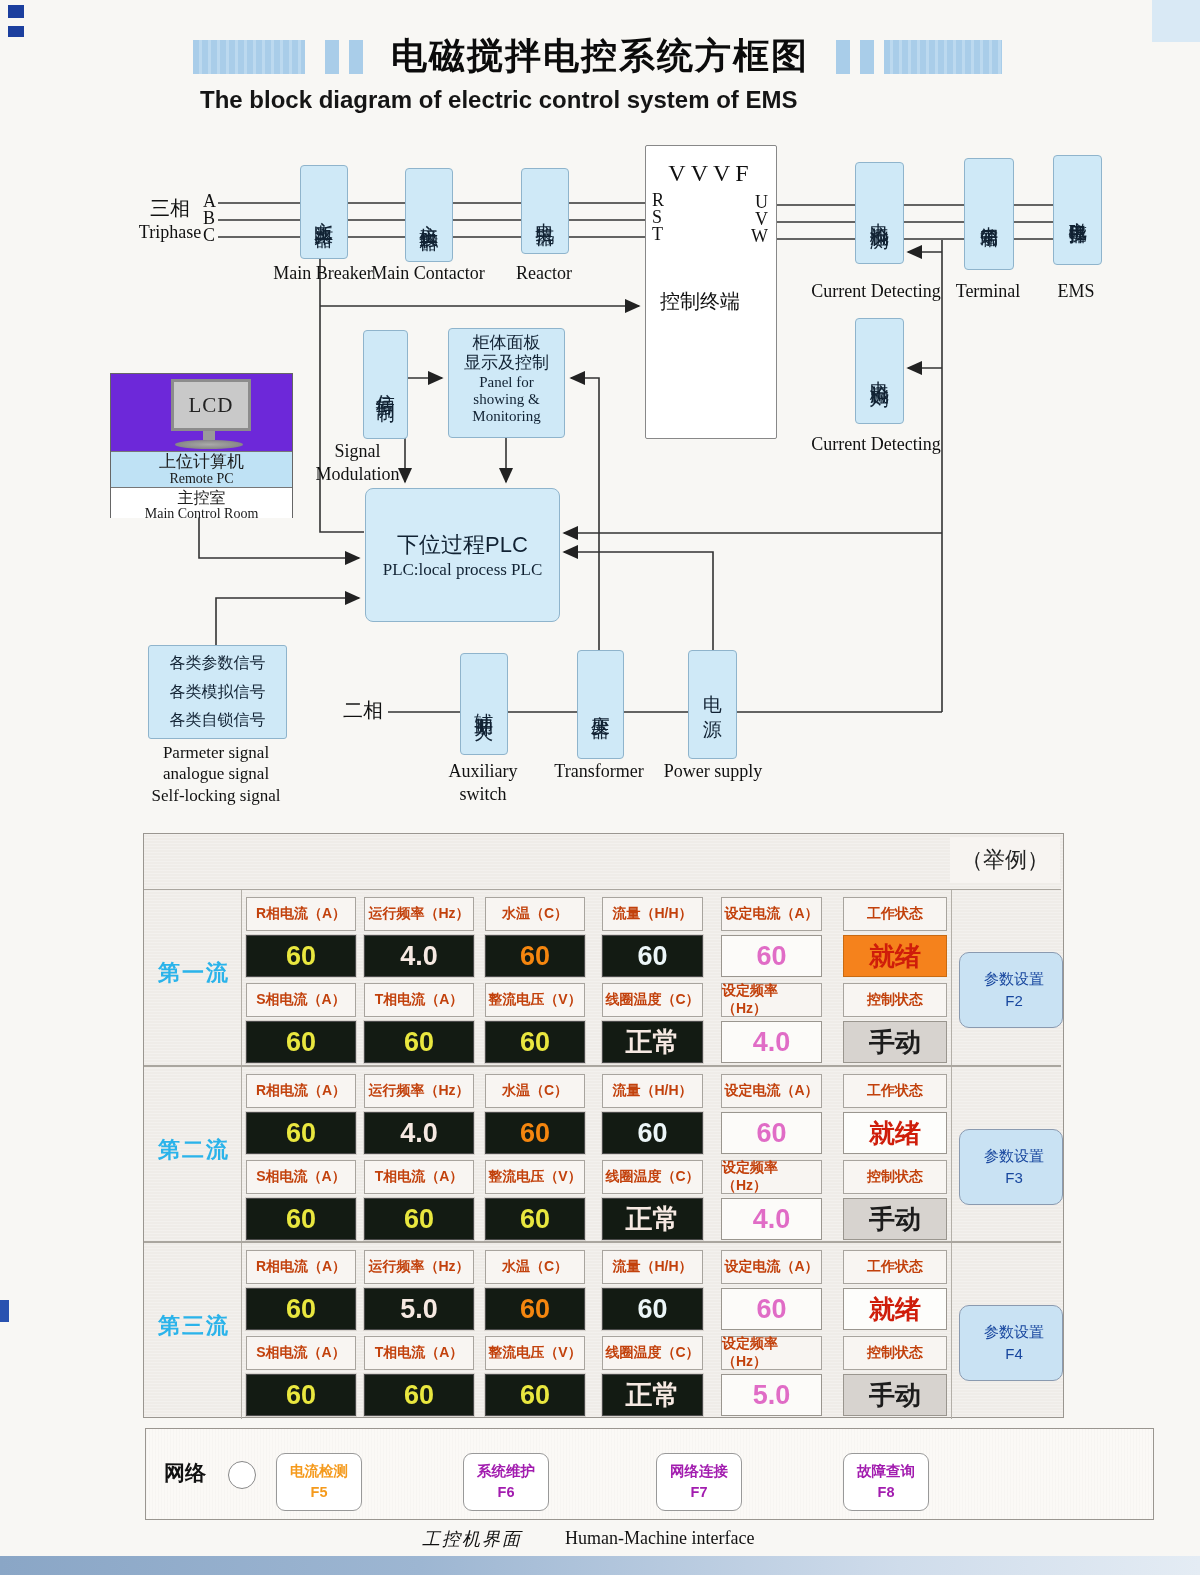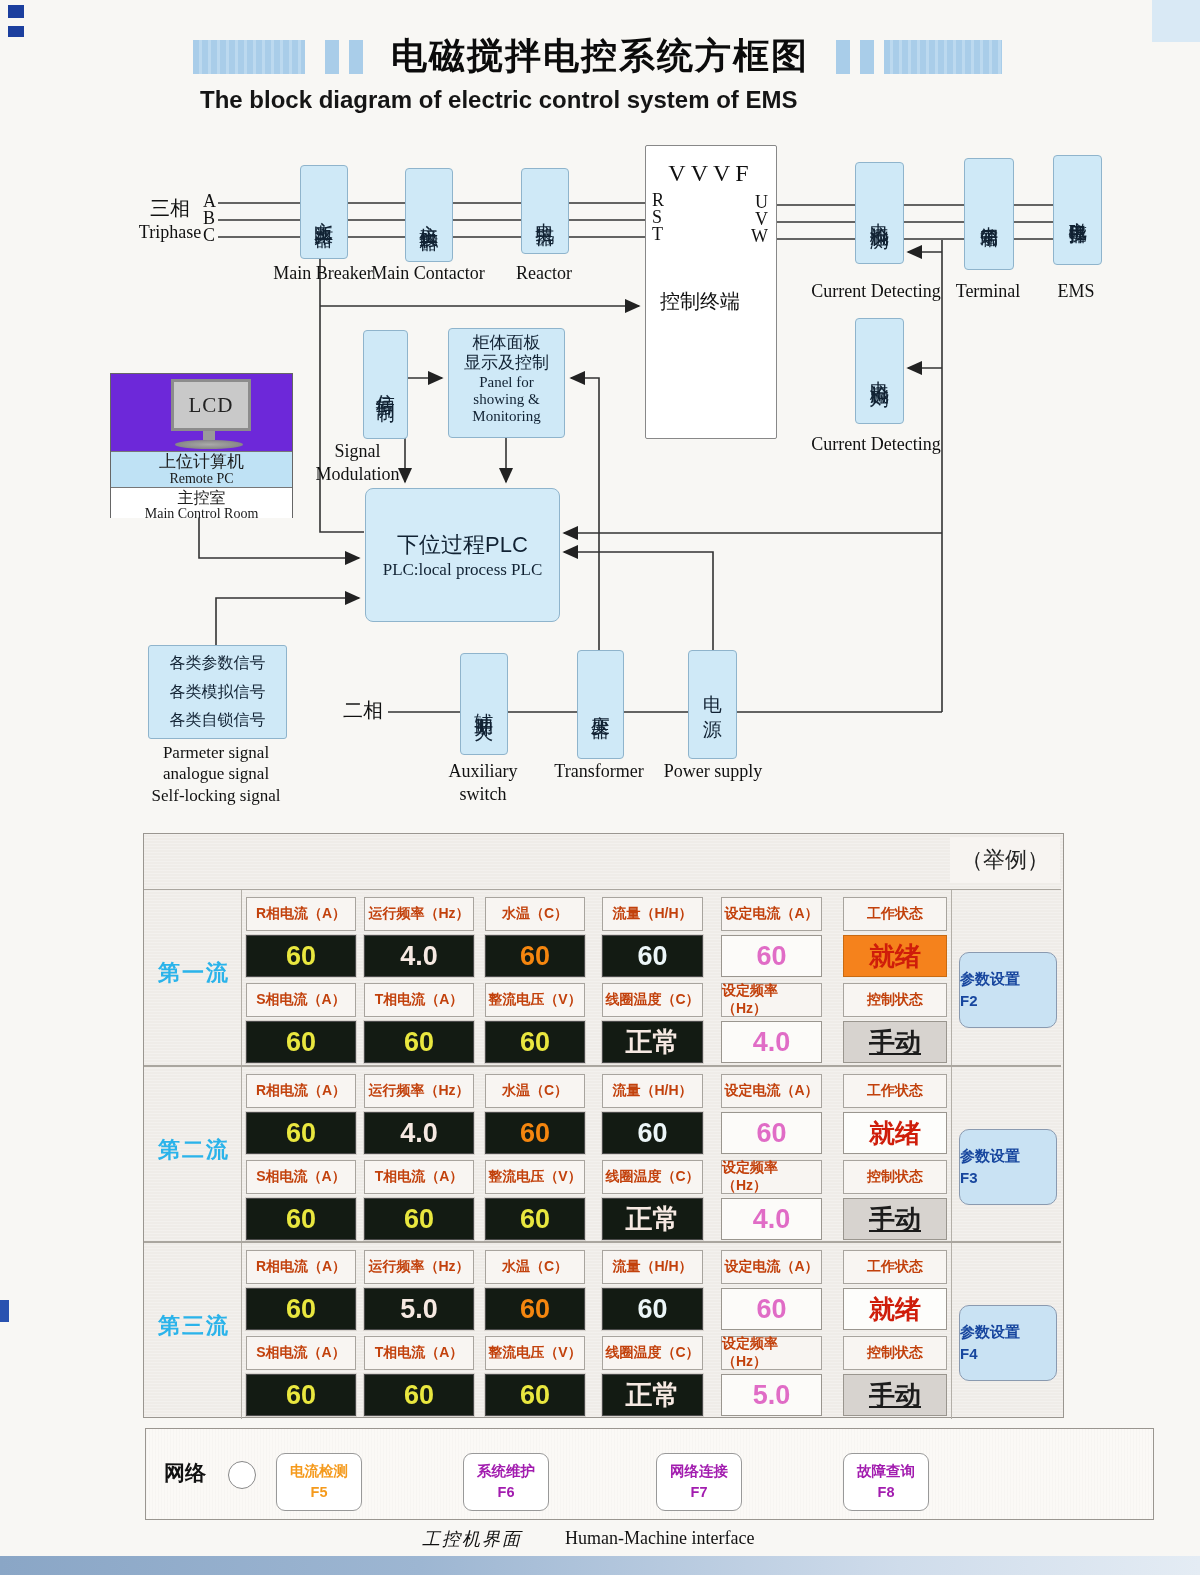--- a/index.html
+++ b/index.html
@@ -80,24 +80,24 @@
     font-size:27px;font-weight:bold;}
   .vd{background:#131b13;border:1px solid #4a4a4a;box-shadow:0 0 0 1px #d8d4cf;}
   .cy{color:#e9e73f;}
   .cw{color:#f6e9e2;}
   .co{color:#f5860f;}
   .cc{color:#ecf6f8;}
   .vl{background:#fcfbf9;border:1px solid #9a968f;color:#e06cc6;}
   .sr{font-size:26px;color:#cf1d0a;border:1px solid #9a968f;}
   .ro{background:#f5821c;border-color:#c86a12;}
   .rw{background:#fdfdfb;}
-  .sm{background:#d7d3cf;border:1px solid #9a968f;color:#1c1c1c;font-size:26px;text-decoration:underline;}
+  .sm{background:#d7d3cf;border:1px solid #9a968f;color:#1c1c1c;font-size:26px;}
   .param-btn{position:absolute;left:815px;top:62px;width:96px;height:74px;background:#c9e2f3;
-    border:1px solid #8a9ab0;border-radius:10px;display:flex;flex-direction:column;
-    justify-content:center;font-size:15px;font-weight:bold;color:#17469e;line-height:1.5;cursor:pointer;}
+    border:1px solid #8a9ab0;border-radius:10px;display:flex;flex-direction:column;align-items:center;
+    justify-content:center;font-size:15px;font-weight:normal;color:#17469e;line-height:1.5;cursor:pointer;padding-left:6px;}
   .hmi-bottombar{position:absolute;left:145px;top:1428px;width:1007px;height:90px;background:#fbf9f6;
     border:1.5px solid #9a9690;
     background-image:repeating-linear-gradient(90deg,rgba(0,0,0,.015) 0 1px,rgba(0,0,0,0) 1px 3px);}
   .net-label{position:absolute;left:18px;top:30px;font-size:21px;font-weight:bold;color:#111;}
   .net-lamp{position:absolute;left:82px;top:32px;width:26px;height:26px;border-radius:50%;
     background:#fff;border:1.5px solid #888;}
   .fn-btn{position:absolute;top:24px;width:84px;height:56px;background:#fff;border:1px solid #999;
     border-radius:9px;display:flex;flex-direction:column;align-items:center;justify-content:center;
     font-size:14.5px;font-weight:bold;line-height:1.45;cursor:pointer;}
   .fn-orange{color:#f59a1c;}

